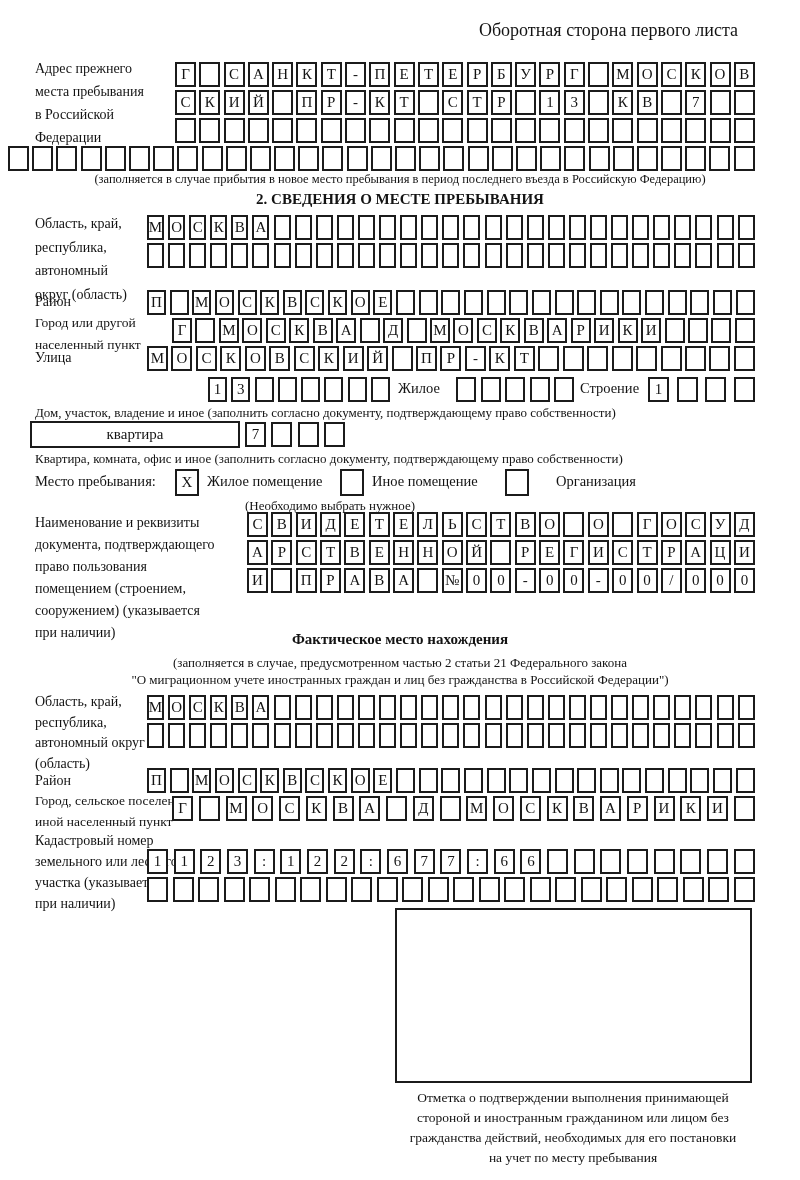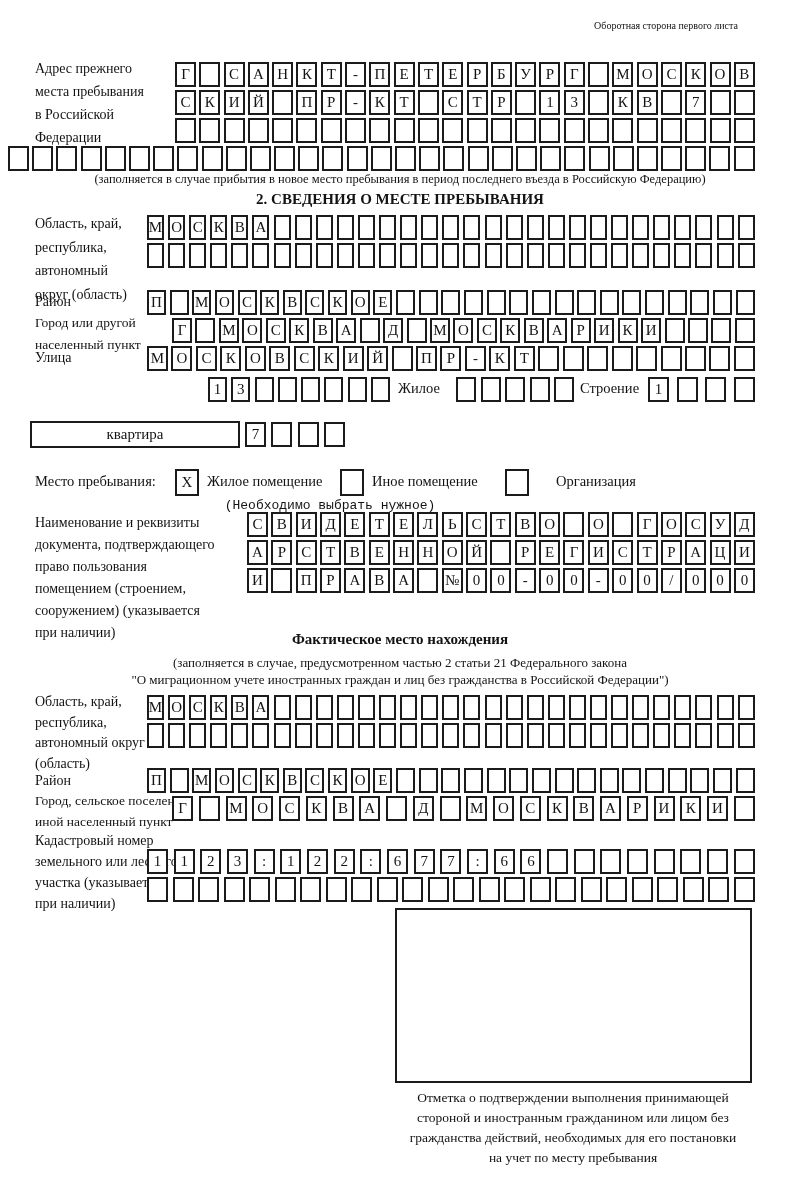--- a/index.html
+++ b/index.html
@@ -16,21 +16,21 @@
           display:flex;align-items:center;justify-content:center;font-size:15px;}
   .chk{position:absolute;box-sizing:border-box;width:24px;height:27px;border:2px solid #1b1b1b;
        display:flex;align-items:center;justify-content:center;font-size:15px;}
   .optlbl{position:absolute;font-size:14.5px;}
 </style>
 </head>
 <body>
 
 <div class="page">
 
-  <div class="note" style="top:20px;right:62px;font-size:10px;">Оборотная сторона первого листа</div>
+  <div class="note" style="top:20px;right:62px;font-size:18px;">Оборотная сторона первого листа</div>
 
   <div class="lbl" style="left:35px;top:57px;">Адрес прежнего
 места пребывания
 в Российской
 Федерации</div>
   <div class="cellrow" style="left:175px;top:62px;width:580px;">
       <div class="cell" style="width: 21px;">Г</div>
       <div class="cell" style="width: 21px;"></div>
       <div class="cell" style="width: 21px;">С</div>
       <div class="cell" style="width: 21px;">А</div>
@@ -319,37 +319,39 @@
       <div class="cell" style="width: 20px;"></div>
       <div class="cell" style="width: 20px;"></div>
     </div>
   <div class="optlbl" style="left:580px;top:380px;">Строение</div>
   <div class="cellrow" style="left:648px;top:377px;width:107px;">
       <div class="cell" style="width: 21px;">1</div>
       <div class="cell" style="width: 21px;"></div>
       <div class="cell" style="width: 21px;"></div>
       <div class="cell" style="width: 21px;"></div>
     </div>
+  <div class="note" style="left:35px;top:405px;font-size:13px;">Дом, участок, владение и иное (заполнить согласно документу, подтверждающему право собственности)</div>
 
   <div class="bigbox" style="left:30px;top:421px;width:210px;height:27px;">квартира</div>
   <div class="cellrow" style="left:245px;top:422px;width:100px;">
       <div class="cell" style="width: 21px;">7</div>
       <div class="cell" style="width: 21px;"></div>
       <div class="cell" style="width: 21px;"></div>
       <div class="cell" style="width: 21px;"></div>
     </div>
+  <div class="note" style="left:35px;top:451px;font-size:13px;">Квартира, комната, офис и иное (заполнить согласно документу, подтверждающему право собственности)</div>
 
   <div class="optlbl" style="left:35px;top:473px;">Место пребывания:</div>
   <div class="chk" style="left:175px;top:469px;">X</div>
   <div class="optlbl" style="left:207px;top:473px;">Жилое помещение</div>
   <div class="chk" style="left:340px;top:469px;"></div>
   <div class="optlbl" style="left:372px;top:473px;">Иное помещение</div>
   <div class="chk" style="left:505px;top:469px;"></div>
   <div class="optlbl" style="left:556px;top:473px;">Организация</div>
-  <div class="note center" style="left:180px;top:498px;width:300px;font-size:13px;font-family:Liberation Mono, monospace;">(Необходимо выбрать нужное)</div>
+  <div class="note center" style="left:180px;top:498px;width:300px;font-size:13px;">(Необходимо выбрать нужное)</div>
 
   <div class="lbl" style="left:35px;top:512px;line-height:22px;">Наименование и реквизиты
 документа, подтверждающего
 право пользования
 помещением (строением,
 сооружением) (указывается
 при наличии)</div>
   <div class="cellrow" style="left:247px;top:512px;width:508px;">
       <div class="cell" style="width: 21px;">С</div>
       <div class="cell" style="width: 21px;">В</div>

